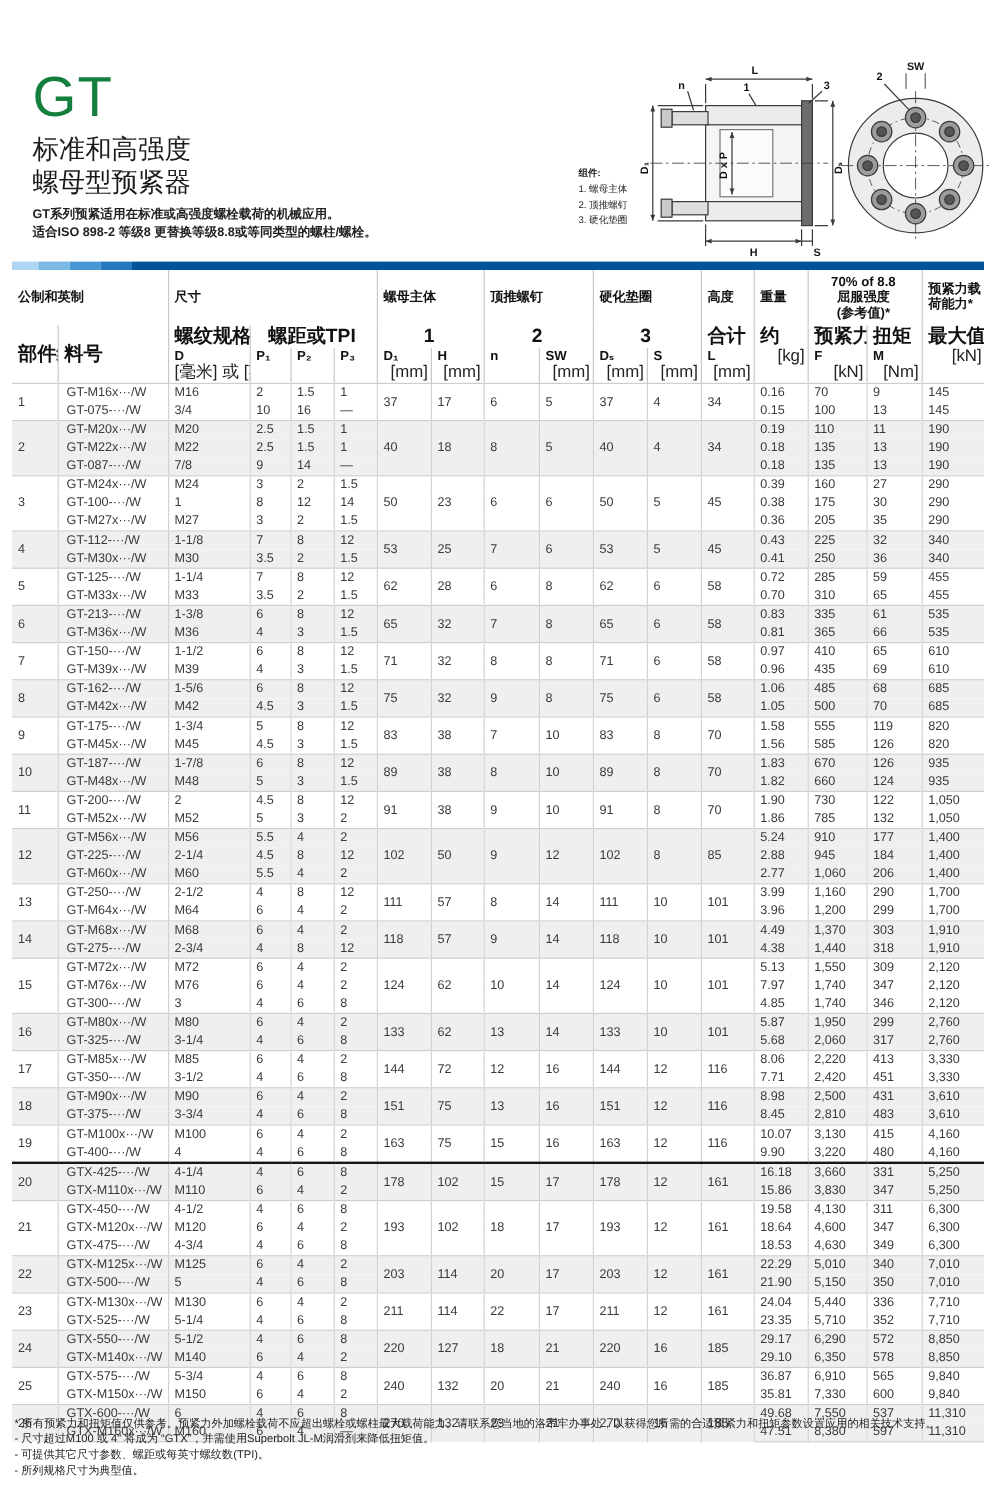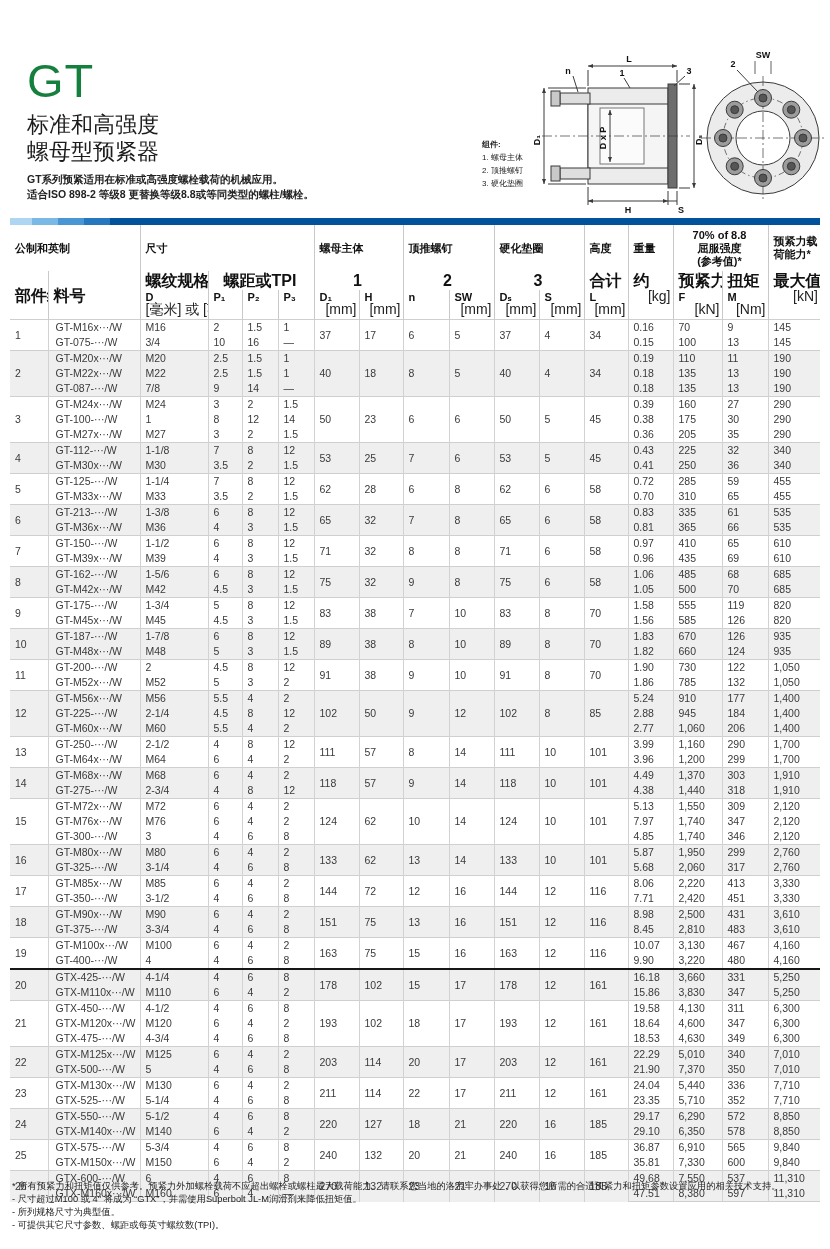--- a/index.html
+++ b/index.html
@@ -869,21 +869,21 @@
           <td>2</td>
           <td rowspan="2">163</td>
           <td rowspan="2">75</td>
           <td rowspan="2">15</td>
           <td rowspan="2">16</td>
           <td rowspan="2">163</td>
           <td rowspan="2">12</td>
           <td rowspan="2">116</td>
           <td>10.07</td>
           <td>3,130</td>
-          <td>467</td>
+          <td>415</td>
           <td>4,160</td>
         </tr>
         <tr>
           <td class="c-part">GT-400-···/W</td>
           <td>4</td>
           <td>4</td>
           <td>6</td>
           <td>8</td>
           <td>9.90</td>
           <td>3,220</td>
@@ -980,21 +980,21 @@
           <td>340</td>
           <td>7,010</td>
         </tr>
         <tr class="shade">
           <td class="c-part">GTX-500-···/W</td>
           <td>5</td>
           <td>4</td>
           <td>6</td>
           <td>8</td>
           <td>21.90</td>
-          <td>7,370</td>
+          <td>5,150</td>
           <td>350</td>
           <td>7,010</td>
         </tr>
         <tr class="gstart">
           <td class="c-no" rowspan="2">23</td>
           <td class="c-part">GTX-M130x···/W</td>
           <td>M130</td>
           <td>6</td>
           <td>4</td>
           <td>2</td>
@@ -1111,15 +1111,15 @@
           <td>597</td>
           <td>11,310</td>
         </tr>
       </tbody>
   </table>
 </div>
 
 <div class="footnotes">
     <div class="fn">* 所有预紧力和扭矩值仅供参考。预紧力外加螺栓载荷不应超出螺栓或螺柱最大载荷能力。请联系您当地的洛帝牢办事处，以获得您所需的合适预紧力和扭矩参数设置应用的相关技术支持。</div>
     <div class="fn">- 尺寸超过M100 或 4" 将成为 “GTX”，并需使用Superbolt JL-M润滑剂来降低扭矩值。</div>
+    <div class="fn">- 可提供其它尺寸参数、螺距或每英寸螺纹数(TPI)。</div>
     <div class="fn">- 所列规格尺寸为典型值。</div>
-    <div class="fn">- 可提供其它尺寸参数、螺距或每英寸螺纹数(TPI)。</div>
   </div>
 
 </body></html>

